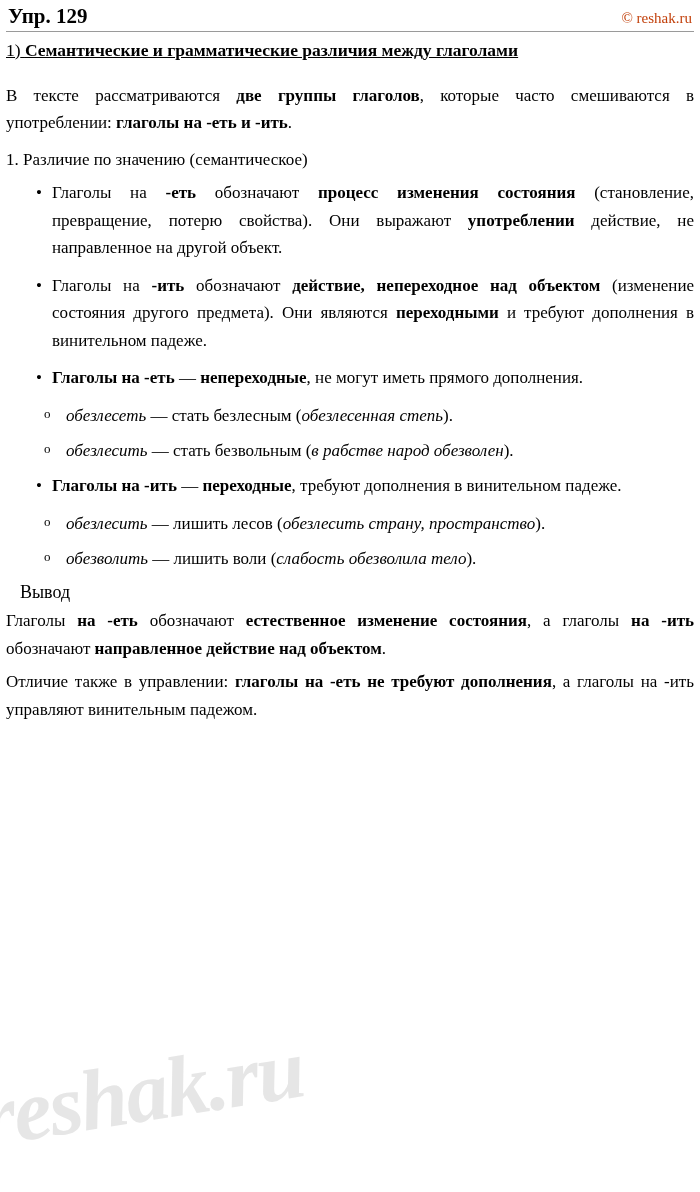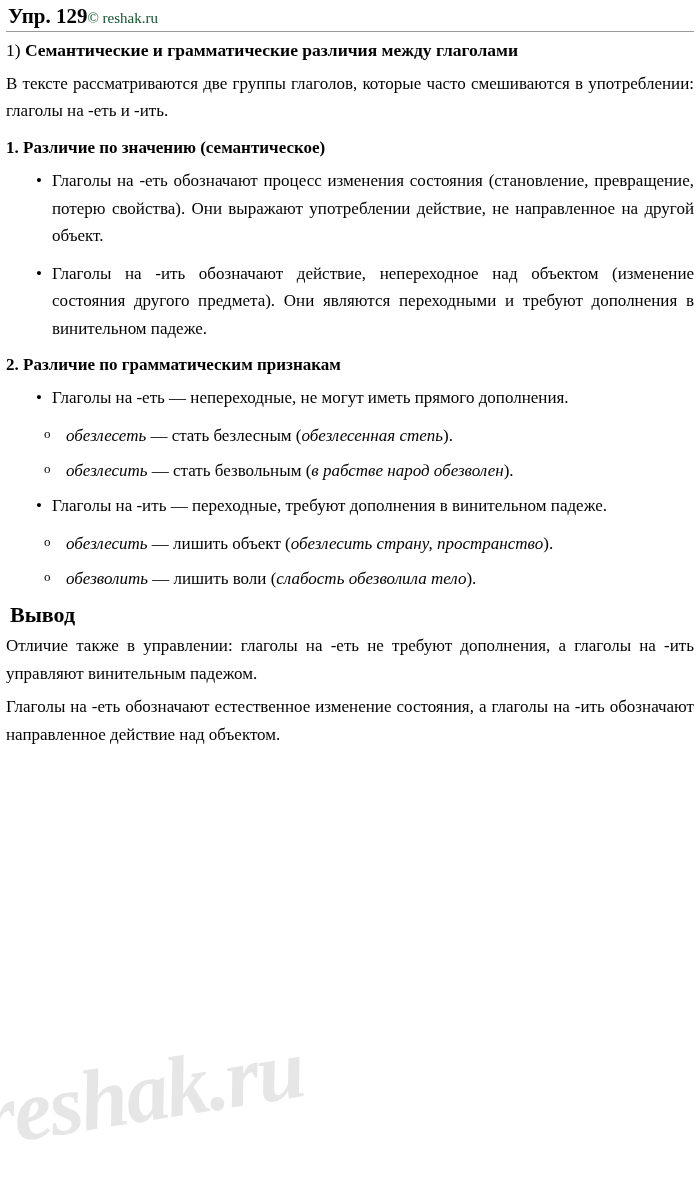--- a/index.html
+++ b/index.html
@@ -45,64 +45,65 @@
   .content {
     position: relative;
     z-index: 1;
     padding: 4px 6px 0 6px;
   }
 
   
   .header {
     display: flex;
     align-items: baseline;
-    justify-content: flex-start;
+    justify-content: space-between;
     padding: 0 2px 2px 2px;
     border-bottom: 1px solid #9a9a9a;
     margin-bottom: 8px;
   }
   .header-title {
     font-size: 21px;
     font-weight: bold;
     font-family: "Liberation Serif", serif;
     color: #000;
   }
   .header-brand {
     font-size: 15px;
-    color: #14532d;
+    color: #c2410c;
     font-family: "Liberation Serif", serif;
   }
 
   .h-main {
     font-size: 17.5px;
     font-weight: bold;
-    margin: 6px 0 8px 0;
+    margin: 6px 0 20px 0;
     line-height: 1.25;
+    text-decoration: underline;
   }
   .h-main .num {
     font-weight: normal;
   }
 
   p.para {
     font-size: 17px;
     line-height: 1.62;
     margin: 6px 0 10px 0;
     text-align: justify;
     text-justify: inter-word;
   }
   .h-sub {
     font-size: 17px;
-    font-weight: bold;
+    font-weight: normal;
     margin: 12px 0 8px 0;
     line-height: 1.3;
   }
   .h-concl {
-    font-size: 22px;
-    font-weight: bold;
-    margin: 10px 0 4px 4px;
+    font-size: 18px;
+    font-weight: normal;
+    margin: 10px 0 4px 14px;
   }
 
   ul.bullets {
     list-style: none;
     margin: 0 0 6px 0;
     padding: 0;
   }
   ul.bullets > li {
     position: relative;
     padding-left: 46px;
@@ -136,21 +137,21 @@
     position: absolute;
     left: 8px;
     top: 1px;
     font-size: 13px;
     line-height: 1.75;
   }
   .sub-wrap {
     padding-left: 30px;
   }
 
-  b { font-weight: normal; }
+  b { font-weight: bold; }
   i { }
 
   .concl p {
     font-size: 17px;
     line-height: 1.62;
     margin: 4px 0 6px 0;
     text-align: justify;
   }
 </style>
 </head>
@@ -182,21 +183,20 @@
       <li>
         <span class="bullet-dot">•</span>
         <span>Глаголы на </span><b>-еть</b><span> обозначают </span><b>процесс изменения состояния</b><span> (становление, превращение, потерю свойства). Они выражают </span><b>употреблении</b><span> действие, не направленное на другой объект.</span>
       </li>
       <li>
         <span class="bullet-dot">•</span>
         <span>Глаголы на </span><b>-ить</b><span> обозначают </span><b>действие, непереходное над объектом</b><span> (изменение состояния другого предмета). Они являются </span><b>переходными</b><span> и требуют дополнения в винительном падеже.</span>
       </li>
     </ul>
 
-    <div class="h-sub">2. Различие по грамматическим признакам</div>
 
     <ul class="bullets">
       <li>
         <span class="bullet-dot">•</span>
         <b>Глаголы на -еть</b><span> — </span><b>непереходные</b><span>, не могут иметь прямого дополнения.</span>
       </li>
     </ul>
 
     <div class="sub-wrap">
       <ul class="subs">
@@ -215,34 +215,34 @@
       <li>
         <span class="bullet-dot">•</span>
         <b>Глаголы на -ить</b><span> — </span><b>переходные</b><span>, требуют дополнения в винительном падеже.</span>
       </li>
     </ul>
 
     <div class="sub-wrap">
       <ul class="subs">
         <li>
           <span class="sub-dot">o</span>
-          <i>обезлесить</i><span> — </span><span>лишить объект (</span><i>обезлесить страну, пространство</i><span>).</span>
+          <i>обезлесить</i><span> — </span><span>лишить лесов (</span><i>обезлесить страну, пространство</i><span>).</span>
         </li>
         <li>
           <span class="sub-dot">o</span>
           <i>обезволить</i><span> — </span><span>лишить воли (</span><i>слабость обезволила тело</i><span>).</span>
         </li>
       </ul>
     </div>
 
     <div class="h-concl">Вывод</div>
 
     <div class="concl">
+      <p>
+        <span>Глаголы </span><b>на -еть</b><span> обозначают </span><b>естественное изменение состояния</b><span>, а глаголы </span><b>на -ить</b><span> обозначают </span><b>направленное действие над объектом</b><span>.</span>
+      </p>
       <p>
         <span>Отличие также в управлении: </span><b>глаголы на -еть не требуют дополнения</b><span>, а глаголы на -ить управляют винительным падежом.</span>
       </p>
-      <p>
-        <span>Глаголы </span><b>на -еть</b><span> обозначают </span><b>естественное изменение состояния</b><span>, а глаголы </span><b>на -ить</b><span> обозначают </span><b>направленное действие над объектом</b><span>.</span>
-      </p>
     </div>
 
   </div>
 </div>
 
 </body></html>

